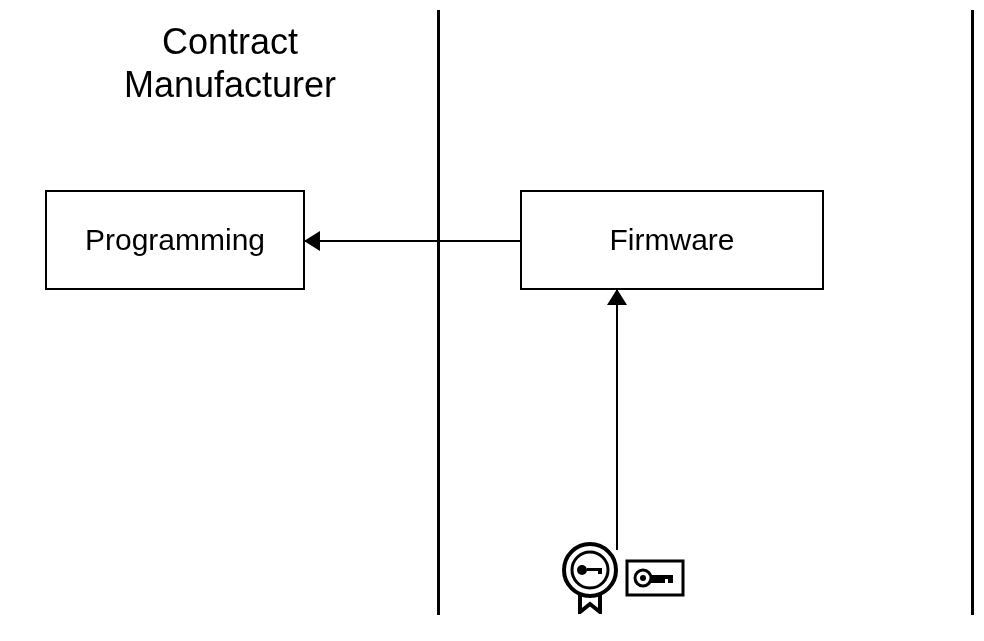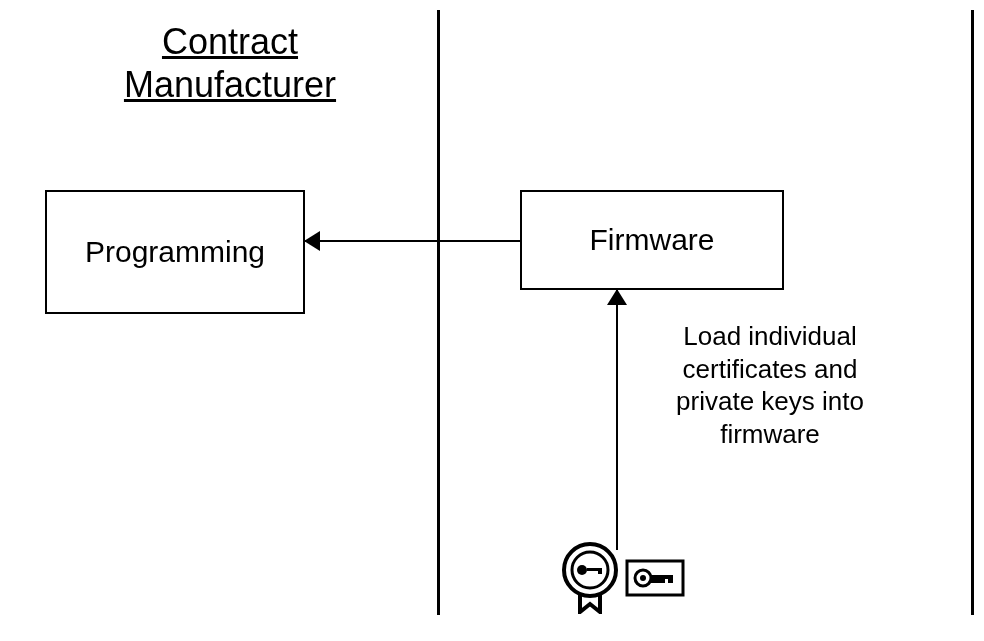--- a/index.html
+++ b/index.html
@@ -23,21 +23,20 @@
       position: absolute;
       font-size: 36px;
       text-align: center;
       font-weight: normal;
     }
     .left-title {
       top: 20px;
       left: 100px;
       width: 260px;
       line-height: 1.2;
-      text-decoration: underline;
     }
     .right-title {
       top: 40px;
       left: 560px;
       width: 300px;
     }
     .divider {
       position: absolute;
       top: 10px;
       left: 437px;
@@ -59,26 +58,26 @@
       display: flex;
       align-items: center;
       justify-content: center;
       font-size: 30px;
       background: white;
     }
     .programming-box {
       top: 190px;
       left: 45px;
       width: 260px;
-      height: 124px;
+      height: 100px;
     }
     .firmware-box {
       top: 190px;
       left: 520px;
-      width: 264px;
+      width: 304px;
       height: 100px;
     }
     .arrow-horizontal {
       position: absolute;
       top: 240px;
       left: 305px;
       width: 215px;
       height: 2px;
       background: black;
     }
@@ -142,21 +141,20 @@
   </div>
 
   <div class="box firmware-box">
     <span>Firmware</span>
   </div>
 
   <div class="arrow-horizontal"></div>
 
   <div class="arrow-vertical"></div>
 
-  <div class="annotation">Load individual certificates and private keys into firmware</div>
 
   <div class="icons-group">
     <svg width="60" height="72" viewBox="0 0 60 72">
       <circle cx="30" cy="28" r="26" fill="none" stroke="black" stroke-width="4"></circle>
       <circle cx="30" cy="28" r="18" fill="none" stroke="black" stroke-width="3"></circle>
       <circle cx="22" cy="28" r="5" fill="black"></circle>
       <path d="M27 26 L42 26 L42 32 L38 32 L38 29 L27 29 Z" fill="black"></path>
       <path d="M20 52 L20 70 L30 62 L40 70 L40 52" fill="none" stroke="black" stroke-width="4"></path>
     </svg>
     <svg width="60" height="38" viewBox="0 0 60 38">

